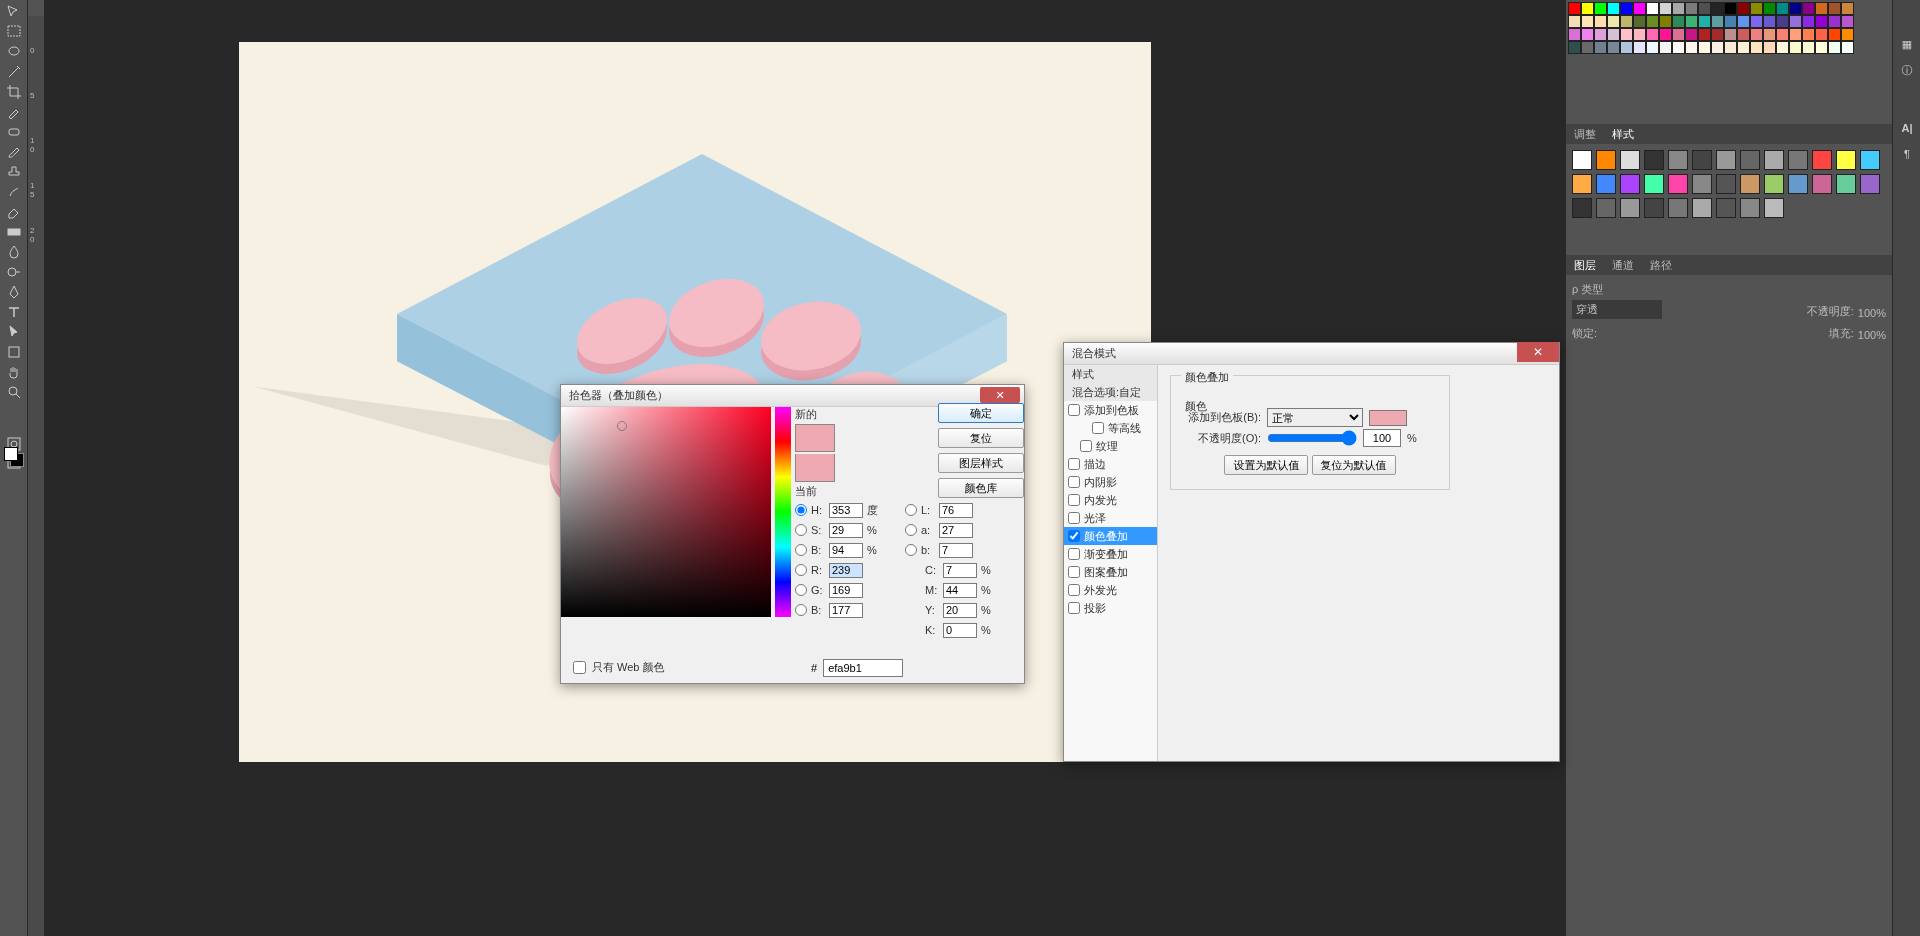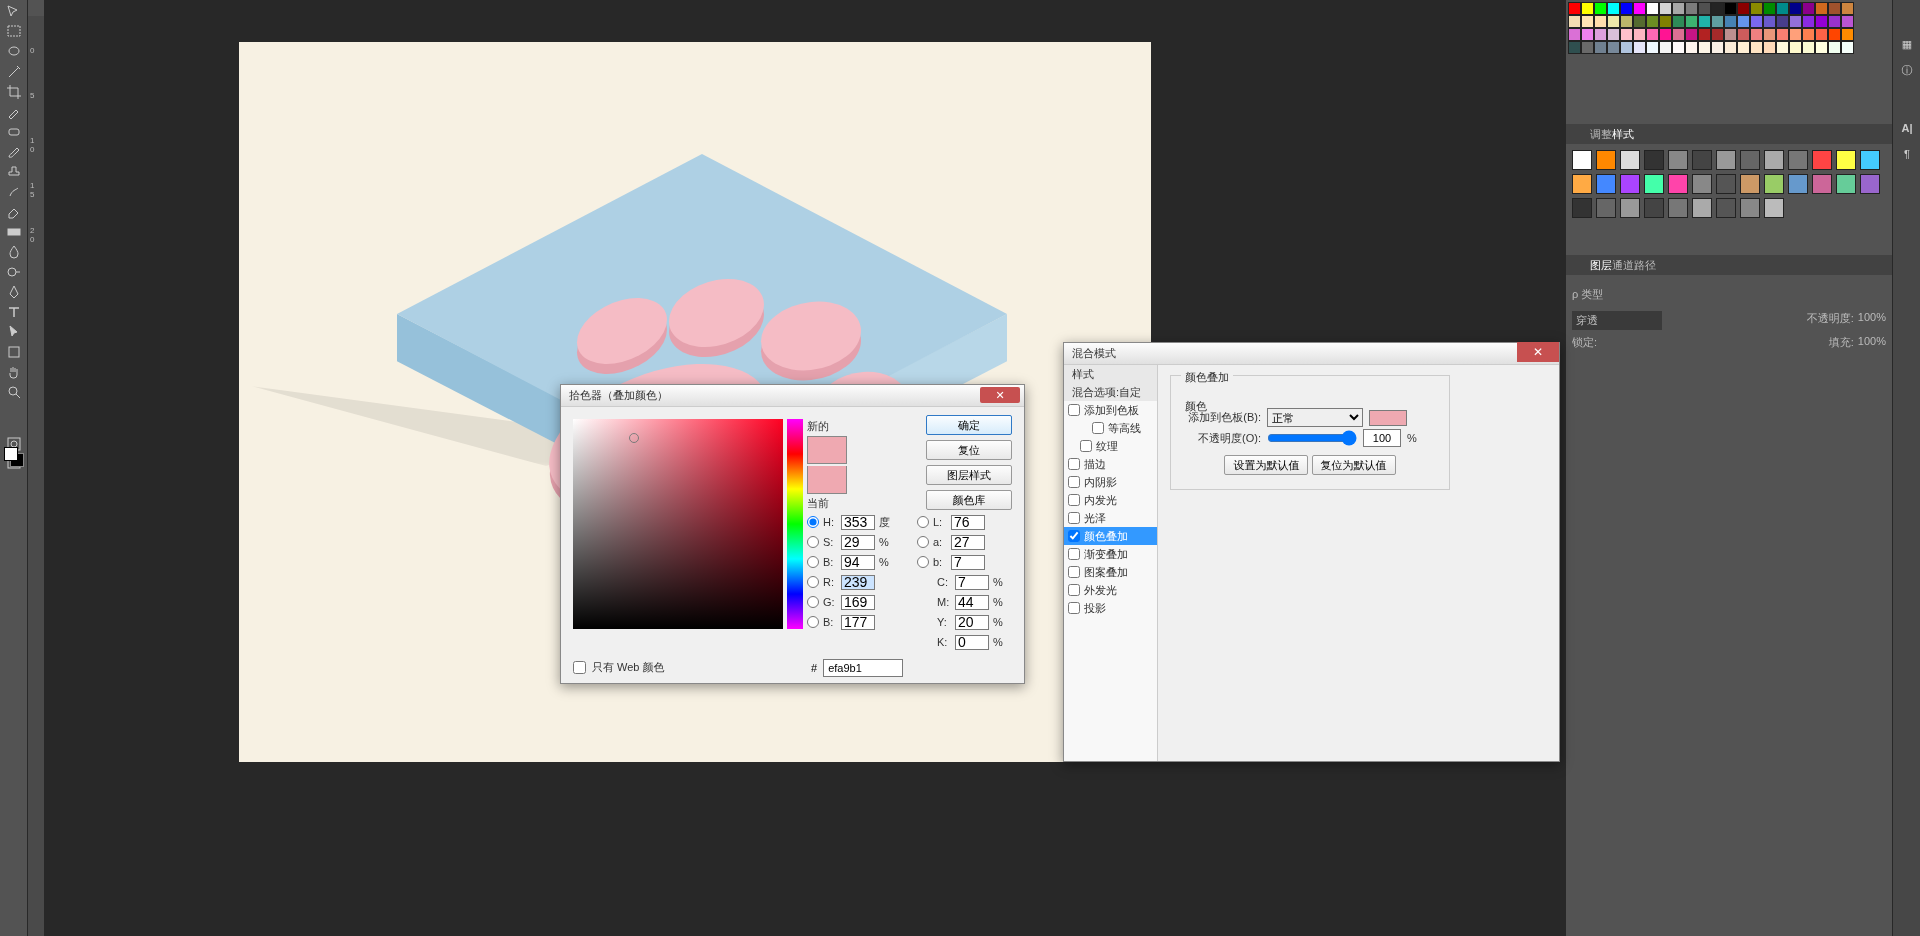--- a/index.html
+++ b/index.html
@@ -14,26 +14,26 @@
 .ruler-mark{position:absolute;left:2px;font-size:8px}
 .canvas-area{position:absolute;left:44px;top:0;right:354px;bottom:0;background:#282828;overflow:hidden}
 .canvas{position:absolute;left:195px;top:42px;width:912px;height:720px;background:#f7f1e3}
 .right-panels{position:absolute;right:0;top:0;width:354px;height:100%;background:#535353}
 .panel-strip{position:absolute;right:0;top:0;width:28px;height:100%;background:#474747;border-left:1px solid #282828;padding-top:30px}
 .strip-icon{width:24px;height:24px;margin:2px;display:flex;align-items:center;justify-content:center;color:#ccc}
 .swatches-panel{position:absolute;right:28px;top:0;width:326px;height:72px;background:#535353;padding:2px}
 .swatch{width:13px;height:13px;display:inline-block;border:1px solid #222;margin:0}
 .swatch-row{line-height:0}
 .styles-panel{position:absolute;right:28px;top:124px;width:326px;height:130px;background:#535353}
-.panel-tabs{height:20px;background:#424242;display:flex;align-items:center;padding-left:24px;gap:0;color:#bbb;font-size:10px}
+.panel-tabs{height:20px;background:#424242;display:flex;align-items:center;padding-left:8px;gap:16px;color:#bbb;font-size:10px}
 .panel-tab.active{color:#fff}
 .style-grid{padding:6px;display:flex;flex-wrap:wrap;gap:4px}
 .style-sw{width:20px;height:20px;border:1px solid #222;background:#666}
 .layers-panel{position:absolute;right:28px;top:255px;width:326px;height:90px;background:#535353}
-.layers-row{height:22px;display:flex;align-items:flex-start;padding:12px 6px;gap:4px;color:#bbb;font-size:10px}
+.layers-row{height:22px;display:flex;align-items:flex-end;padding:0 6px;gap:4px;color:#bbb;font-size:10px}
 
 .layer-style-dialog{position:absolute;left:1063px;top:342px;width:497px;height:420px;background:#f0f0f0;border:1px solid #888;box-shadow:0 3px 12px rgba(0,0,0,.4)}
 .ls-title{height:22px;background:linear-gradient(#fdfdfd,#e0e0e0);border-bottom:1px solid #ccc;display:flex;align-items:center;padding-left:8px;font-size:11px;color:#333;position:relative}
 .ls-close{position:absolute;right:0;top:-1px;width:42px;height:20px;background:#c75050;color:#fff;display:flex;align-items:center;justify-content:center;cursor:pointer;font-size:12px}
 .ls-body{display:flex;height:calc(100% - 22px)}
 .ls-sidebar{width:94px;border-right:1px solid #ccc;background:#f8f8f8}
 .ls-side-item{height:18px;display:flex;align-items:center;padding-left:4px;font-size:11px;color:#333;cursor:pointer}
 .ls-side-item.header{background:#e8e8e8;font-weight:normal;padding-left:8px}
 .ls-side-item.active{background:#3399ff;color:#fff}
 .ls-side-item input[type=checkbox]{margin-right:4px;width:12px;height:12px}
@@ -48,34 +48,34 @@
 .ls-num{width:38px;height:18px;border:1px solid #7a7a7a;font-size:11px;text-align:center}
 .ls-btns{position:absolute;right:8px;top:-1px;width:92px}
 .ls-btn{width:88px;height:21px;border:1px solid #3079c6;background:linear-gradient(#fafdff,#d7ecfb);font-size:11px;margin-bottom:6px;cursor:pointer;border-radius:2px}
 .ls-btn.secondary{border-color:#999;background:linear-gradient(#fdfdfd,#e8e8e8)}
 .ls-small-btn{height:20px;padding:0 8px;border:1px solid #999;background:linear-gradient(#fdfdfd,#e8e8e8);font-size:11px;cursor:pointer;border-radius:2px}
 .ls-preview{width:48px;height:48px;background:#efa9b1;margin:8px auto}
 
 .color-dialog{position:absolute;left:560px;top:384px;width:465px;height:300px;background:#f0f0f0;border:1px solid #888;box-shadow:0 3px 12px rgba(0,0,0,.4);z-index:100}
 .cd-title{height:22px;background:linear-gradient(#fdfdfd,#e0e0e0);border-bottom:1px solid #ccc;display:flex;align-items:center;padding-left:8px;font-size:11px;color:#333;position:relative}
 .cd-close{position:absolute;right:4px;top:2px;width:40px;height:16px;background:#c75050;color:#fff;display:flex;align-items:center;justify-content:center;cursor:pointer;font-size:11px;border-radius:2px}
-.cd-body{padding:12px;display:flex;gap:4px}
+.cd-body{padding:0;display:flex;gap:4px}
 .cd-field{width:210px;height:210px;position:relative;background:linear-gradient(to right,#fff,#ff0022);cursor:crosshair}
 .cd-field::after{content:"";position:absolute;inset:0;background:linear-gradient(to top,#000,transparent)}
 .cd-cursor{position:absolute;width:10px;height:10px;border:1px solid #888;border-radius:50%;left:56px;top:14px}
 .cd-hue{width:16px;height:210px;background:linear-gradient(to bottom,#f0f,#f00,#ff0,#0f0,#0ff,#00f,#f0f);cursor:pointer}
 .cd-right{flex:1;position:relative}
 .cd-newcur{display:flex;flex-direction:column;align-items:flex-start;gap:2px;font-size:11px;color:#333}
 .cd-sw-new{width:40px;height:28px;background:#efa9b1;border:1px solid #888}
 .cd-sw-cur{width:40px;height:28px;background:#efa9b1;border:1px solid #888;border-top:none}
 .cd-inputs{position:absolute;left:0;top:94px;font-size:11px;color:#333}
 .cd-irow{display:flex;align-items:center;gap:4px;margin-bottom:2px;height:18px}
 .cd-irow input[type=radio]{width:12px;height:12px}
 .cd-irow label{width:14px}
-.cd-num{width:34px;height:15px;border:1px solid #7a7a7a;font-size:14px;text-align:left;padding-left:2px}
+.cd-num{width:34px;height:15px;border:1px solid #7a7a7a;font-size:11px;text-align:left;padding-left:2px}
 .cd-unit{width:16px}
 .cd-lab{position:absolute;left:110px;top:94px;font-size:11px;color:#333}
 .cd-btns{position:absolute;right:0;top:-4px}
 .cd-btn{display:block;width:86px;height:20px;border:1px solid #3079c6;background:linear-gradient(#fafdff,#d7ecfb);font-size:11px;margin-bottom:5px;cursor:pointer;border-radius:2px}
 .cd-btn.secondary{border-color:#999;background:linear-gradient(#fdfdfd,#e8e8e8)}
 .cd-hex{position:absolute;left:56px;bottom:6px;display:flex;align-items:center;gap:6px;font-size:11px}
 .cd-hex input{width:80px;height:18px;border:1px solid #7a7a7a;font-size:11px;padding-left:4px}
 .cd-webonly{position:absolute;left:12px;bottom:8px;display:flex;align-items:center;gap:6px;font-size:11px;color:#333}
 
 .iso-box{position:absolute;left:158px;top:112px;width:610px;height:410px}

